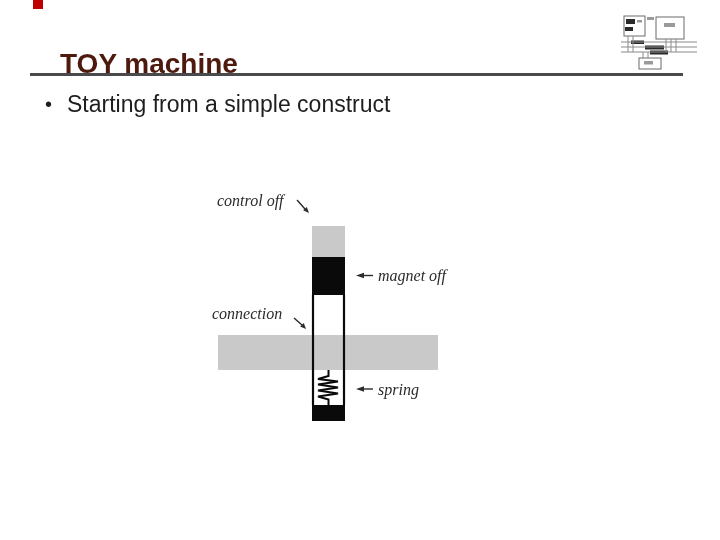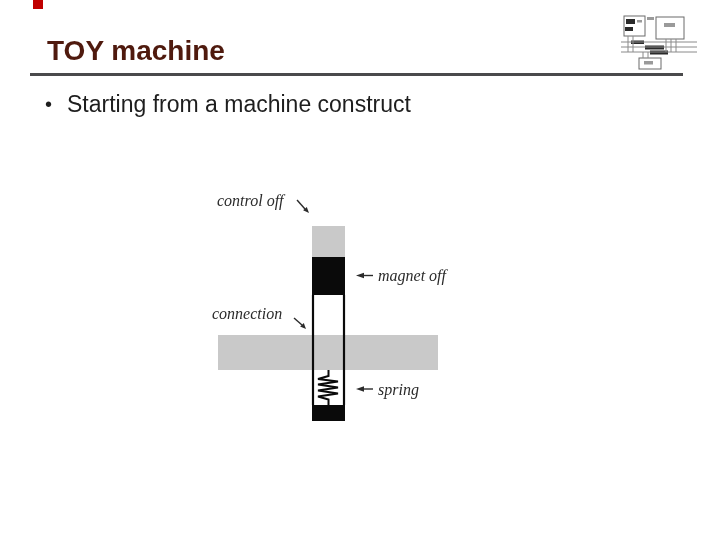--- a/index.html
+++ b/index.html
@@ -2,21 +2,21 @@
 <html><head>
 <meta charset="utf-8">
 <style>
   html,body{margin:0;padding:0;background:#e8e8e8;}
   .slide{
     position:relative;width:720px;height:540px;background:#ffffff;
     overflow:hidden;font-family:"Liberation Sans",sans-serif;
   }
   .accent-square{position:absolute;left:33px;top:0;width:10px;height:9px;background:#c00000;}
   .title{
-    position:absolute;left:43px;top:31px;margin:4px;
+    position:absolute;left:43px;top:31px;margin:17px;
     font-size:28px;font-weight:bold;color:#4f1a0e;letter-spacing:0;
   }
   .logo{position:absolute;left:619px;top:10px;}
   .rule{position:absolute;left:30px;top:73px;width:653px;height:3px;background:#4a4a4c;}
   .bullet-row{
     position:absolute;left:45px;top:90px;display:flex;align-items:flex-start;
     color:#1e1e1e;font-size:23px;line-height:28px;
   }
   .bullet-marker{font-size:20px;line-height:28px;margin-right:15px;}
   .figure{position:absolute;left:203px;top:179px;}
@@ -64,21 +64,21 @@
       <line x1="57" y1="29" x2="57" y2="42"></line>
       <line x1="24" y1="42" x2="24" y2="48"></line>
       <line x1="29" y1="42" x2="29" y2="48"></line>
     </g>
   </svg>
 
   <div class="rule"></div>
 
   <div class="bullet-row">
     <span class="bullet-marker">•</span>
-    <span>Starting from a machine construct</span>
+    <span>Starting from a simple construct</span>
   </div>
 
   <svg class="figure" width="254" height="250" viewBox="0 0 254 250">
 
     <rect x="109" y="47" width="33" height="31" fill="#c9c9c9"></rect>
 
     <rect x="109" y="78" width="33" height="38" fill="#0a0a0a"></rect>
 
     <rect x="109" y="116" width="33" height="110" fill="#ffffff"></rect>
 

